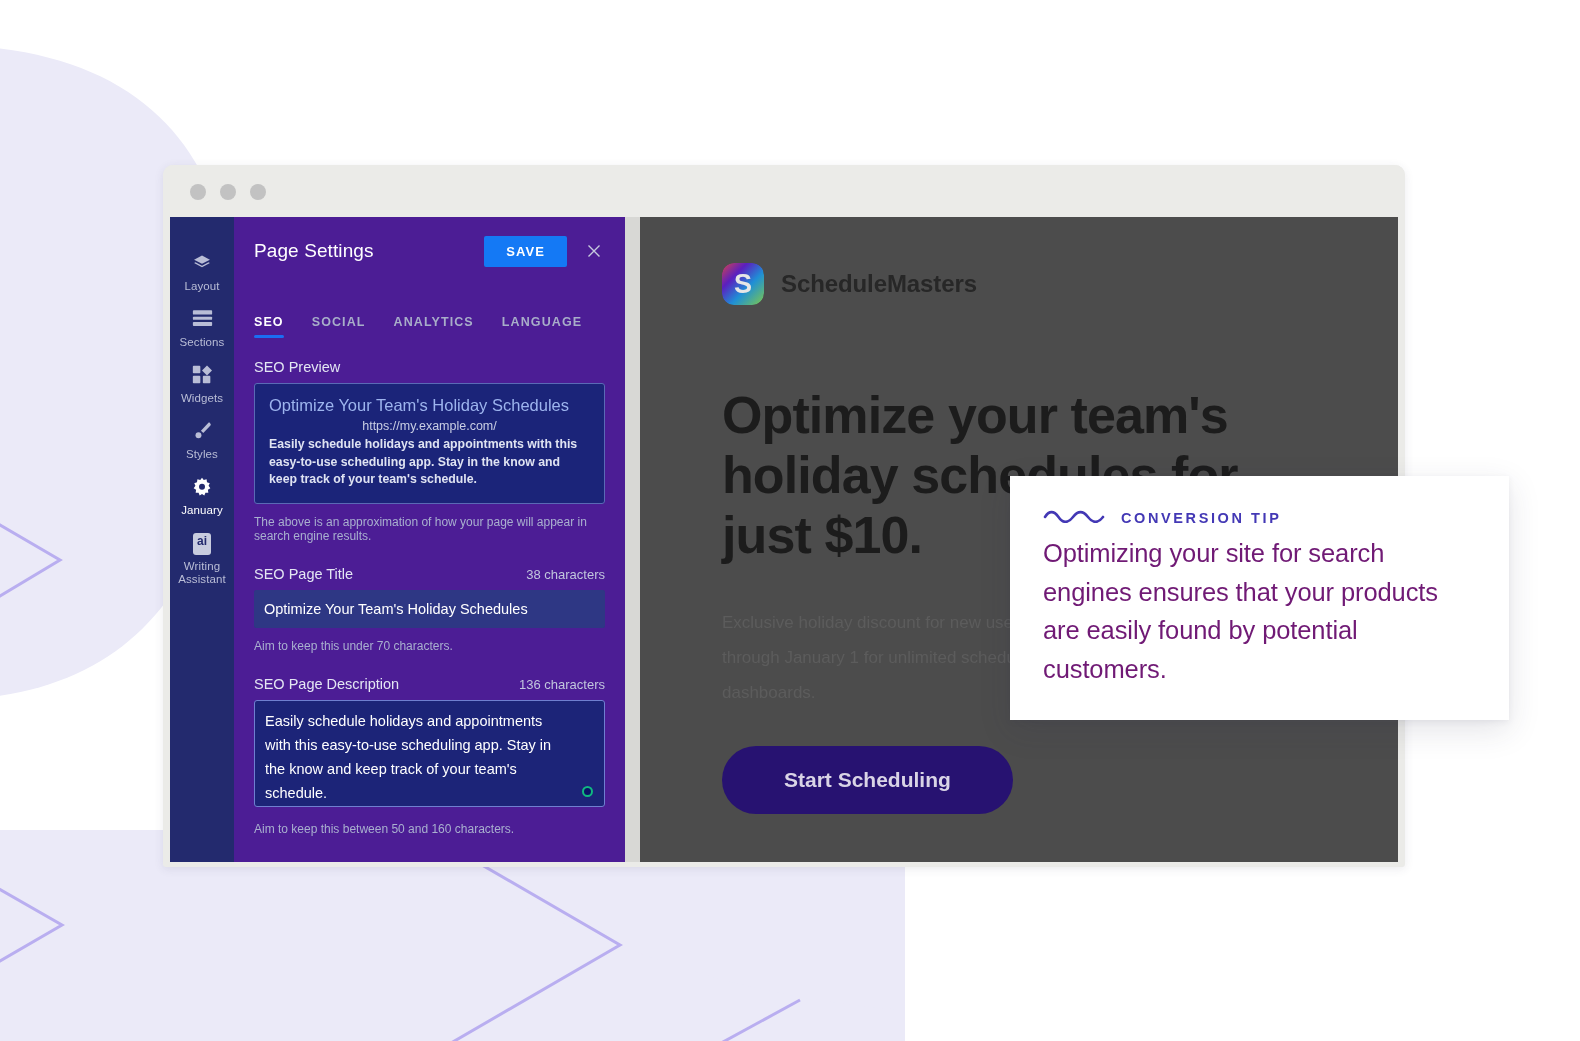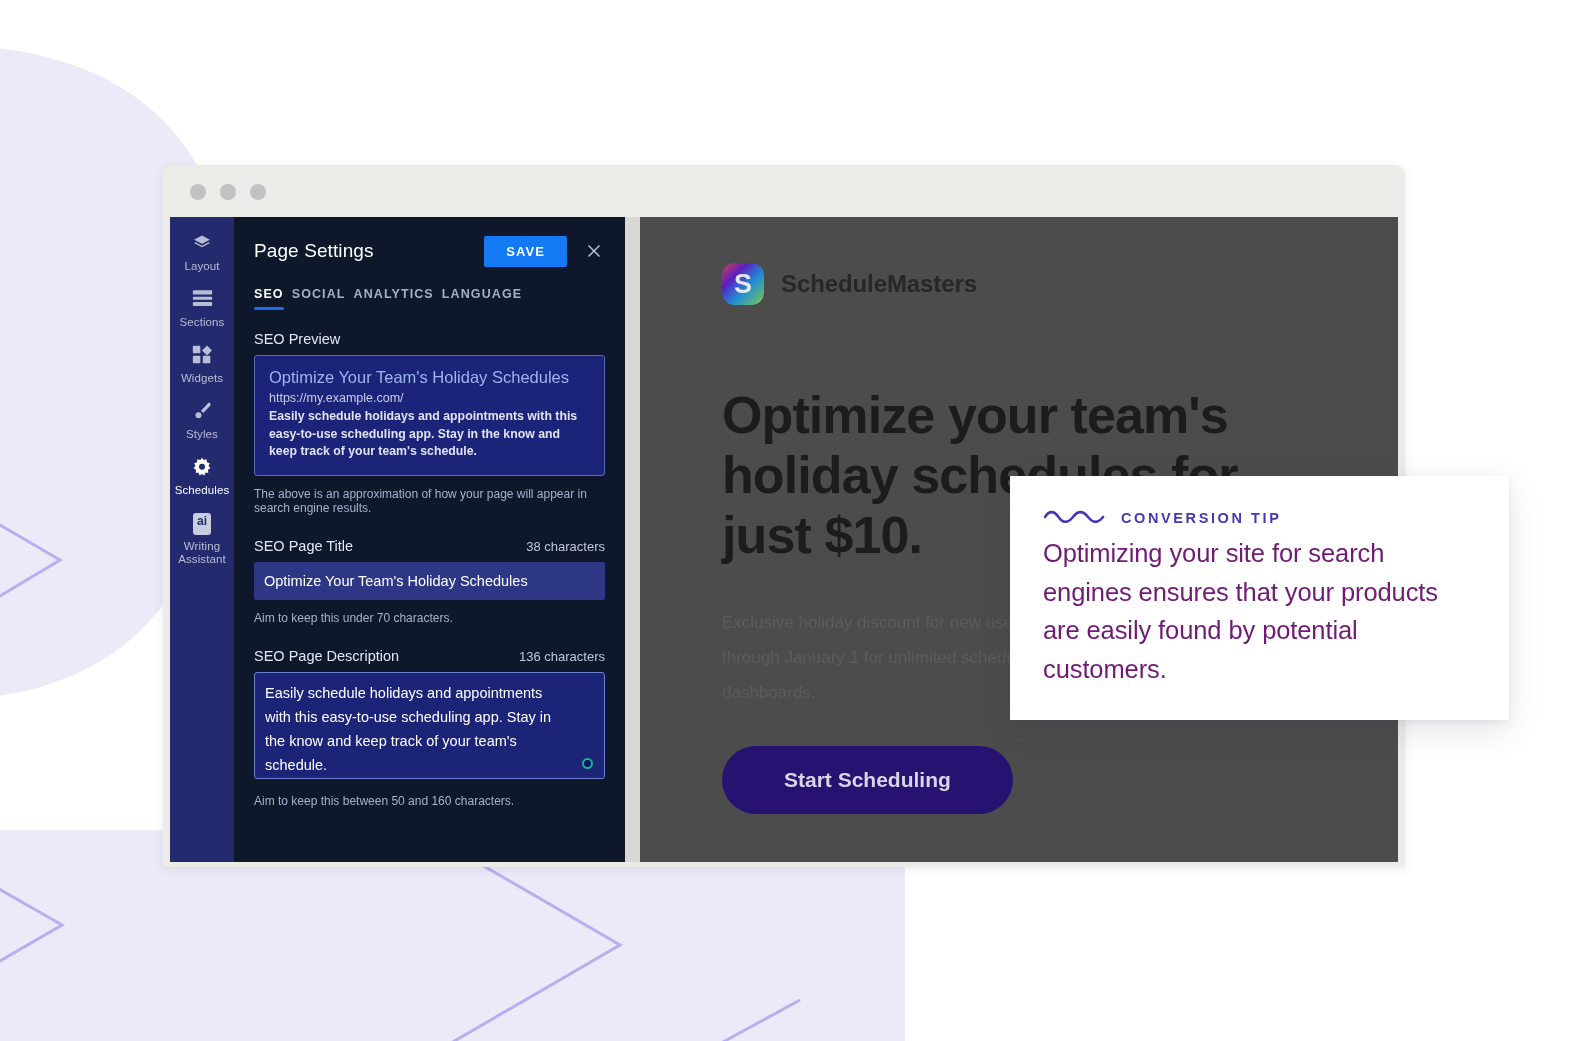--- a/index.html
+++ b/index.html
@@ -32,21 +32,21 @@
   .window-body {
     position: absolute; left: 7px; top: 52px;
     width: 1228px; height: 645px;
     display: flex;
   }
 
   
   .rail {
     width: 64px; height: 100%;
     background: #232a6e;
-    padding-top: 6px;
+    padding-top: 26px;
     display: flex; flex-direction: column; align-items: center;
     flex: 0 0 64px;
   }
   .rail-item {
     width: 64px;
     padding: 10px 2px 6px 2px;
     display: flex; flex-direction: column; align-items: center;
     color: #b9bdd6;
     text-align: center;
     cursor: pointer;
@@ -56,41 +56,41 @@
   .rail-label { font-size: 11.5px; line-height: 13px; letter-spacing: 0.1px; }
   .rail-ai {
     display: inline-block; background: #c8ccdf; color: #232a6e;
     font-size: 12px; font-weight: 700; border-radius: 3px;
     padding: 1px 4px 2px 4px; line-height: 14px;
   }
 
   
   .panel {
     width: 391px; height: 100%;
-    background: #0f172a;
+    background: #4c1d95;
     padding: 18px 20px 0 20px;
     flex: 0 0 391px;
     position: relative;
     overflow: hidden;
   }
   .panel-head { display: flex; align-items: center; height: 32px; }
   .panel-title { color: #ffffff; font-size: 19px; font-weight: 400; letter-spacing: .1px; flex: 1; }
   .save-btn {
     background: #1479f5; color: #ffffff;
     font-size: 13px; font-weight: 700; letter-spacing: 1.1px;
     border: none; border-radius: 2px;
     padding: 8px 22px; cursor: pointer;
   }
   .close-btn {
     margin-left: 16px; width: 22px; height: 22px;
     color: #c6cade; cursor: pointer;
     display: flex; align-items: center; justify-content: center;
   }
 
-  .tabs { display: flex; gap: 8px; margin-top: 20px; }
+  .tabs { display: flex; gap: 28px; margin-top: 48px; }
   .tab {
     color: #a8aec9; font-size: 12.5px; font-weight: 700; letter-spacing: 1.1px;
     padding-bottom: 7px; cursor: pointer; position: relative;
   }
   .tab.active { color: #ffffff; }
   .tab.active::after {
     content: ""; position: absolute; left: 0; right: 0; bottom: -2px;
     height: 3px; background: #1b6ef3; border-radius: 2px;
   }
 
@@ -99,21 +99,21 @@
   .field-count { color: #c1c6dd; font-size: 13px; }
 
   .preview-card {
     margin-top: 8px;
     border: 1px solid #5a6ab5;
     border-radius: 3px;
     background: #1b2479;
     padding: 11px 14px 14px 14px;
   }
   .preview-title { color: #9db4ee; font-size: 16.5px; line-height: 21px; font-weight: 400; }
-  .preview-url { color: #c9cee4; font-size: 12.5px; margin-top: 3px; }
+  .preview-url { color: #c9cee4; font-size: 12.5px; margin-top: 3px; text-align: center; }
   .preview-desc { color: #dfe3f2; font-size: 12.3px; line-height: 17.5px; margin-top: 3px; font-weight: 600; }
 
   .helper { color: #a9b0cf; font-size: 12px; line-height: 14px; margin-top: 11px; }
 
   .text-input {
     margin-top: 8px;
     width: 100%;
     background: #2e3784;
     border: none; outline: none;
     color: #ffffff; font-size: 14.5px;
@@ -279,21 +279,21 @@
           <span class="rail-label">Styles</span>
         </div>
 
         <div class="rail-item active">
           <span class="rail-ico">
             <svg width="20" height="20" viewBox="0 0 24 24" fill="currentColor">
               <path d="M12 0.8 14.1 3.6 17.5 2.7 18 6.2 21.3 7.4 19.9 10.6 22 13.4 19.1 15.4 19.6 18.9 16.1 19 14.8 22.3 12 20.3 9.2 22.3 7.9 19 4.4 18.9 4.9 15.4 2 13.4 4.1 10.6 2.7 7.4 6 6.2 6.5 2.7 9.9 3.6z"></path>
               <circle cx="12" cy="11.6" r="3.6" fill="#232a6e"></circle>
             </svg>
           </span>
-          <span class="rail-label">Schedules</span>
+          <span class="rail-label">January</span>
         </div>
 
         <div class="rail-item">
           <span class="rail-ico">
             <span class="rail-ai">ai</span>
           </span>
           <span class="rail-label">Writing Assistant</span>
         </div>
       </div>
 

